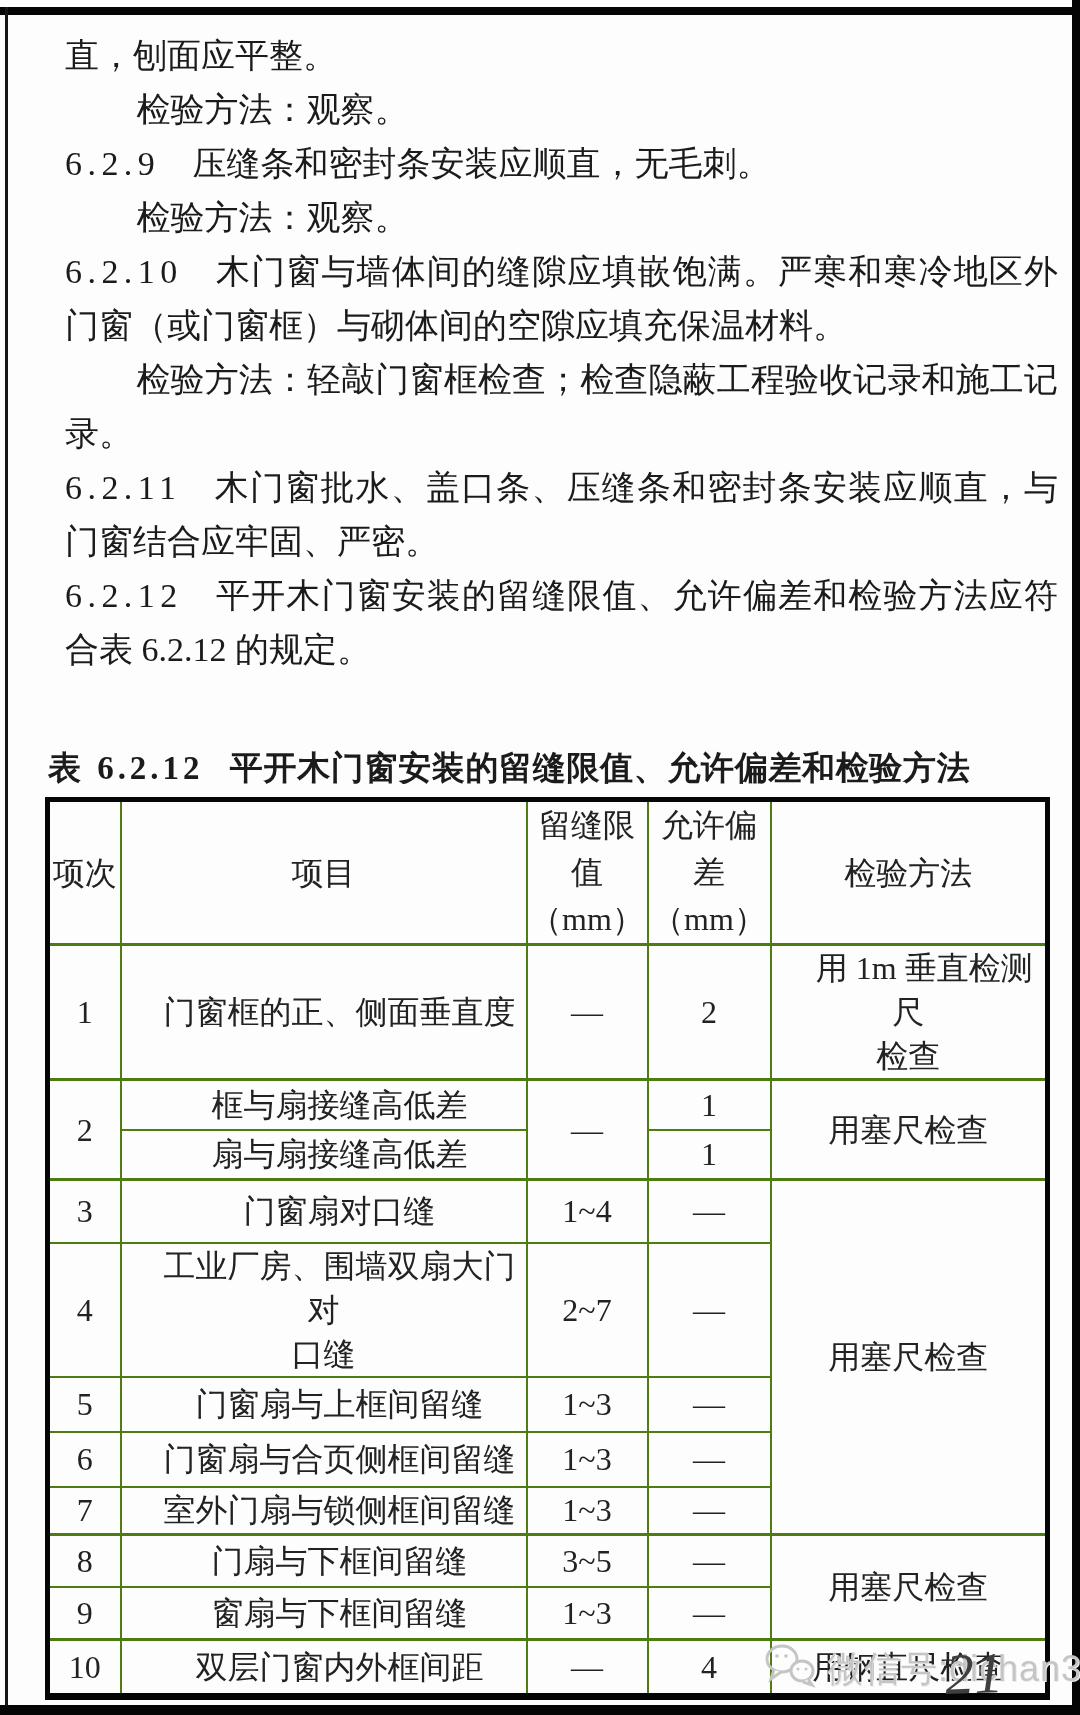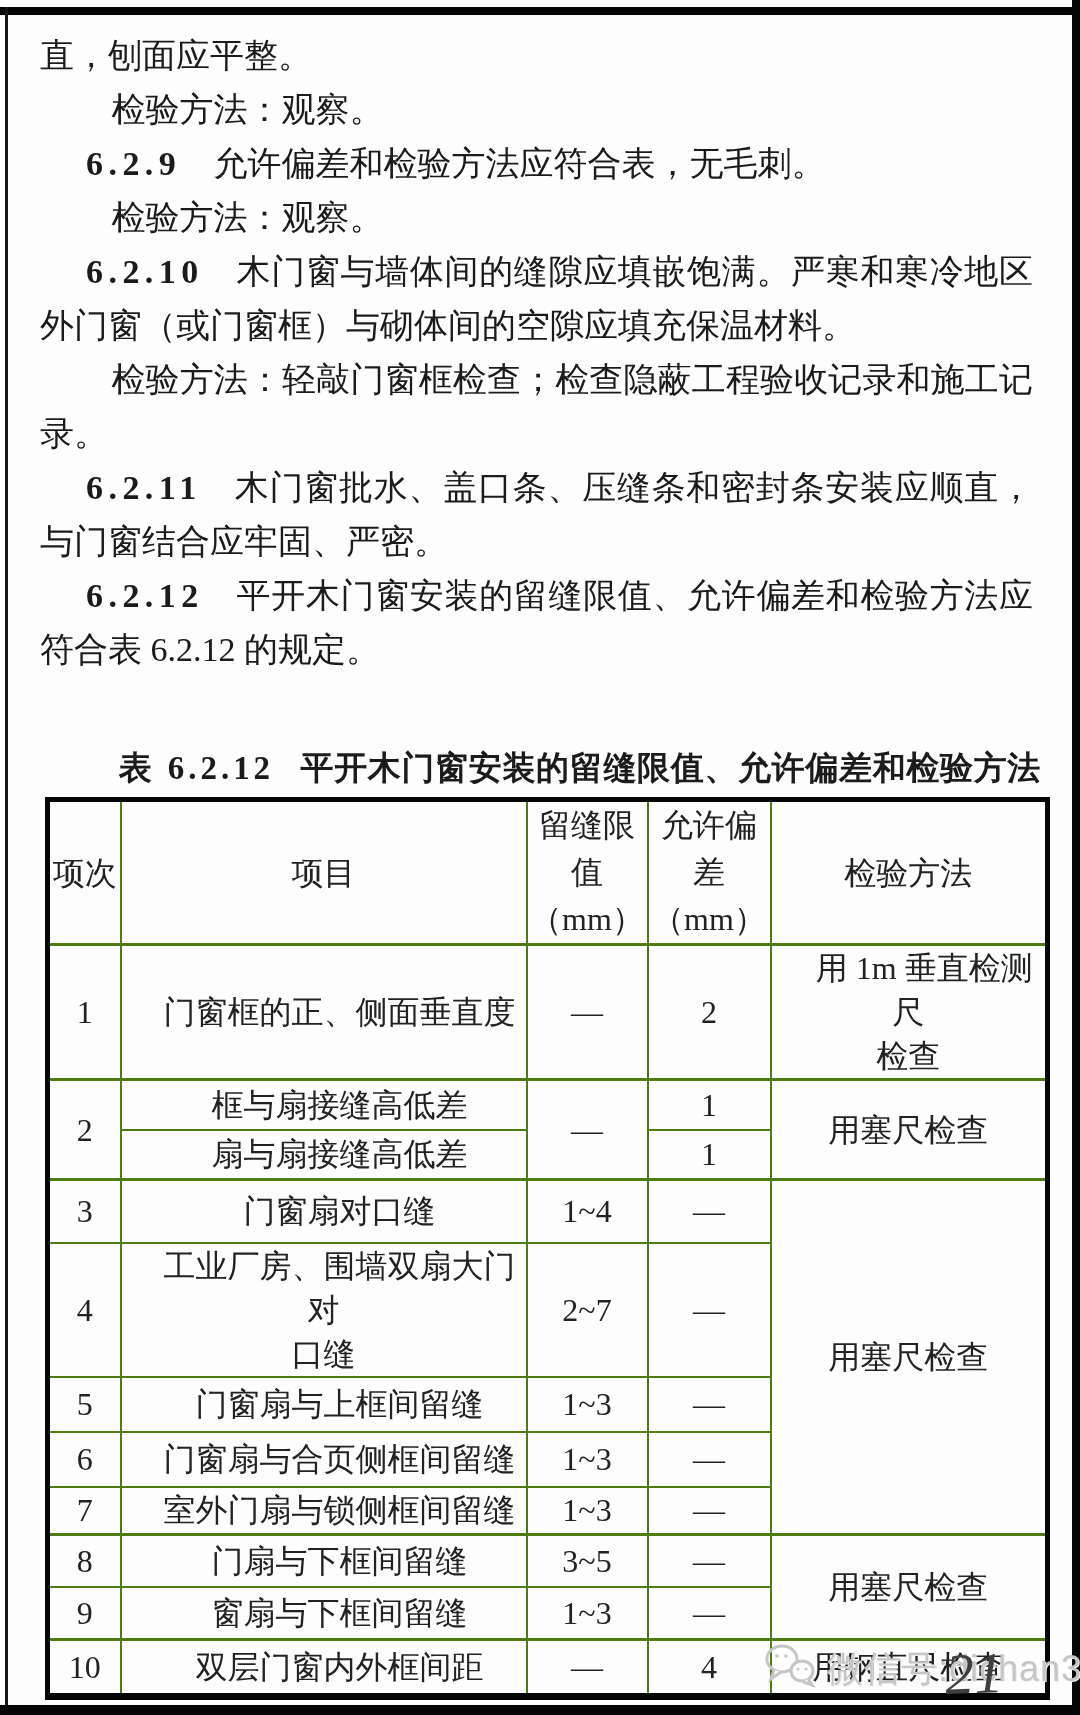--- a/index.html
+++ b/index.html
@@ -9,31 +9,31 @@
     font-family:"Liberation Serif","DejaVu Serif",serif;
   }
   
   .frame-top{position:absolute;left:0;top:7px;width:1080px;height:8px;background:#050505;}
   .frame-left{position:absolute;left:5px;top:7px;width:3px;height:1708px;background:#161616;}
   .frame-right{position:absolute;right:0;top:0;width:8px;height:1715px;background:#050505;}
   .frame-bottom{position:absolute;left:0;bottom:0;width:1080px;height:10px;background:#050505;}
 
   
   .body-text{
-    position:absolute;left:40px;top:29px;width:993px;
+    position:absolute;left:65px;top:29px;width:993px;
     font-size:34px;line-height:54px;text-align:justify;
   }
   .body-text p{margin:0;}
   p.indent{text-indent:2.1em;}
-  p.clause b{font-weight:bold;letter-spacing:0.16em;margin-right:0.95em;margin-left:46px;}
+  p.clause b{font-weight:normal;letter-spacing:0.16em;margin-right:0.95em;}
 
   
   .table-caption{
     position:absolute;left:48px;top:746px;width:993px;
-    text-align:right;font-size:33px;font-weight:bold;white-space:nowrap;
+    text-align:left;font-size:33px;font-weight:bold;white-space:nowrap;
   }
   .cap-num{font-family:"Liberation Serif","DejaVu Serif",serif;letter-spacing:0.12em;margin-right:0.8em;}
   .cap-title{font-family:"Liberation Sans","DejaVu Sans",sans-serif;letter-spacing:0.02em;}
 
   
   table.spec{
     position:absolute;left:45px;top:797px;width:1000px;
     border-collapse:collapse;table-layout:fixed;
     font-size:32px;color:#222;
   }
@@ -72,21 +72,21 @@
 <body>
 
 <div class="frame-top"></div>
 <div class="frame-left"></div>
 <div class="frame-right"></div>
 <div class="frame-bottom"></div>
 
 <div class="body-text">
   <p>直，刨面应平整。</p>
   <p class="indent">检验方法：观察。</p>
-  <p class="clause"><b>6.2.9</b><span>允许偏差和检验方法应符合表，无毛刺。</span></p>
+  <p class="clause"><b>6.2.9</b><span>压缝条和密封条安装应顺直，无毛刺。</span></p>
   <p class="indent">检验方法：观察。</p>
   <p class="clause"><b>6.2.10</b><span>木门窗与墙体间的缝隙应填嵌饱满。严寒和寒冷地区外门窗（或门窗框）与砌体间的空隙应填充保温材料。</span></p>
   <p class="indent">检验方法：轻敲门窗框检查；检查隐蔽工程验收记录和施工记录。</p>
   <p class="clause"><b>6.2.11</b><span>木门窗批水、盖口条、压缝条和密封条安装应顺直，与门窗结合应牢固、严密。</span></p>
   <p class="clause"><b>6.2.12</b><span>平开木门窗安装的留缝限值、允许偏差和检验方法应符合表 6.2.12 的规定。</span></p>
 </div>
 
 <div class="table-caption">
   <span class="cap-num">表 6.2.12</span><span class="cap-title">平开木门窗安装的留缝限值、允许偏差和检验方法</span>
 </div>

